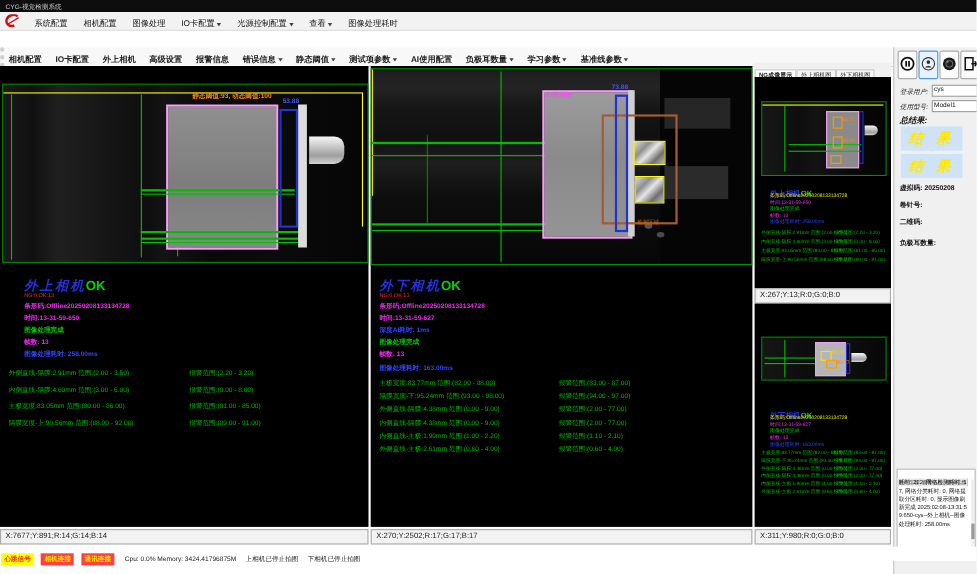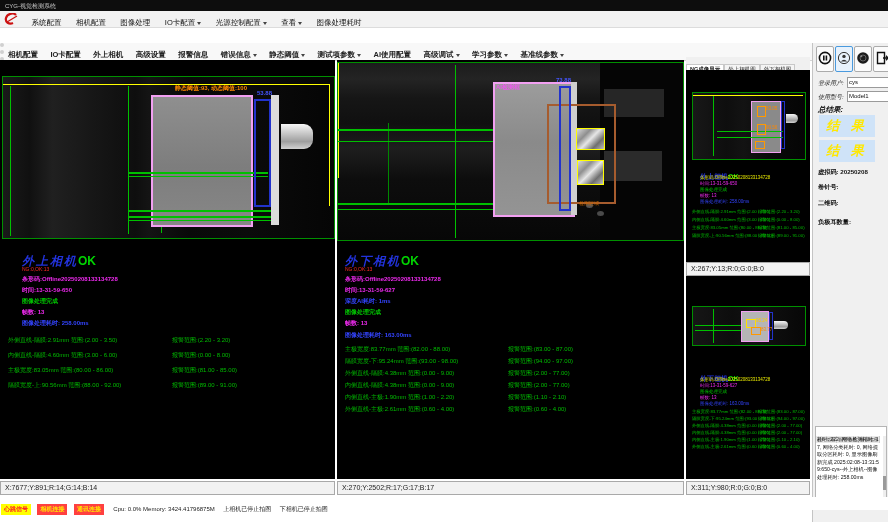--- a/index.html
+++ b/index.html
@@ -96,21 +96,21 @@
   <div class="abs toolbar">
     <span class="ti"><span>相机配置</span></span>
     <span class="ti"><span>IO卡配置</span></span>
     <span class="ti"><span>外上相机</span></span>
     <span class="ti"><span>高级设置</span></span>
     <span class="ti"><span>报警信息</span></span>
     <span class="ti"><span>错误信息</span><i class="arr"></i></span>
     <span class="ti"><span>静态阈值</span><i class="arr"></i></span>
     <span class="ti"><span>测试项参数</span><i class="arr"></i></span>
     <span class="ti"><span>AI使用配置</span></span>
-    <span class="ti"><span>高级调试</span><i class="arr"></i></span>
+    <span class="ti"><span>负极耳数量</span><i class="arr"></i></span>
     <span class="ti"><span>学习参数</span><i class="arr"></i></span>
     <span class="ti"><span>基准线参数</span><i class="arr"></i></span>
   </div>
 
   <div class="abs panel" style="left:0;top:60px;width:335px;height:419px;"></div>
 
   <div class="scene" style="left:2px;top:76px;width:331px;height:161px;background:linear-gradient(90deg,#1a1a1a 0%,#101010 8%,#202020 15%,#161616 28%,#0e0e0e 40%,#141414 44%,#090909 56%,#0b0b0b 74%,#050505 100%);">
     <div class="yl" style="left:0;top:7px;width:326px;height:1px;"></div>
     <div class="yl" style="left:326px;top:7px;width:1px;height:122px;"></div>
     <div class="gl" style="left:7px;top:9px;width:1px;height:150px;"></div>

